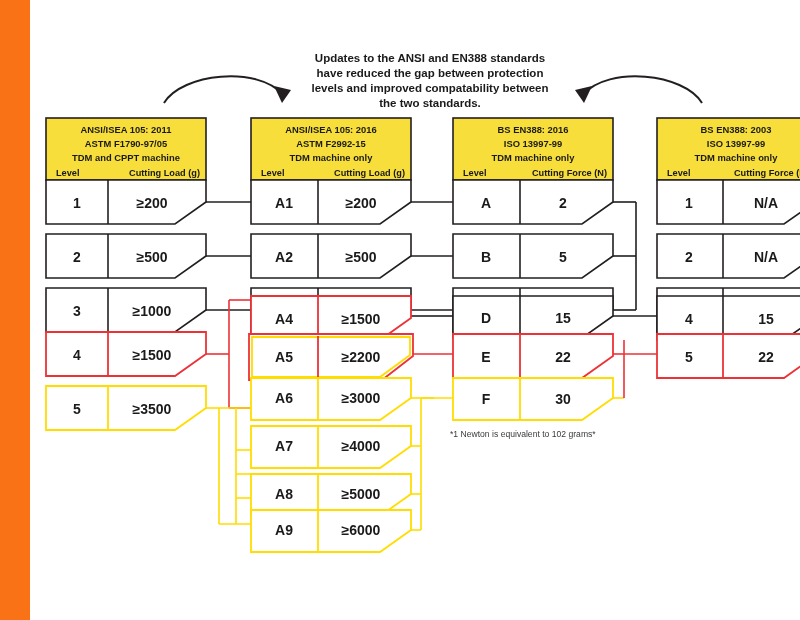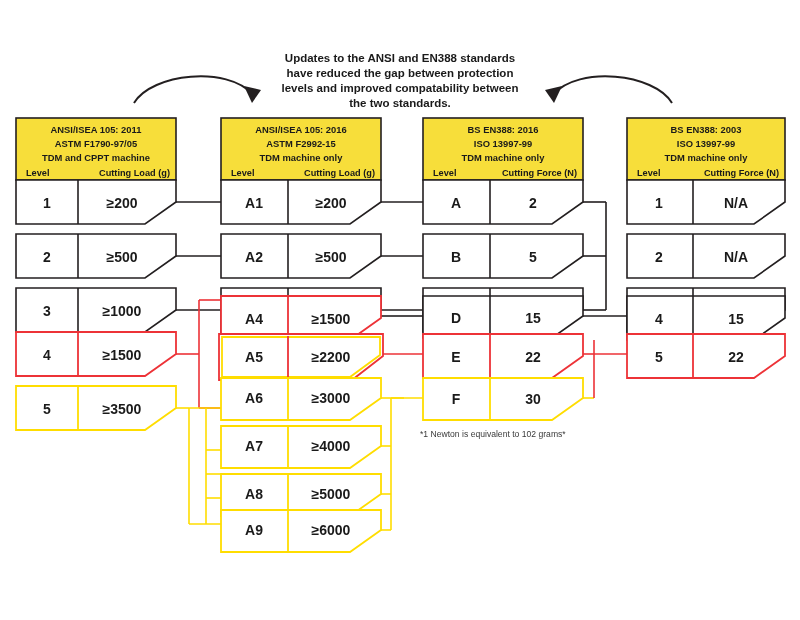--- a/index.html
+++ b/index.html
@@ -1,17 +1,17 @@
 <!DOCTYPE html>
 <html><head>
 <meta charset="utf-8">
 <style>
   html,body{margin:0;padding:0;background:#ffffff;}
   body{width:800px;height:620px;font-family:"Liberation Sans",sans-serif;overflow:hidden;}
-  #stage{position:relative;width:660px;height:620px;background:#0369a1;}
+  #stage{position:relative;width:660px;height:620px;background:#f97316;padding-left:30px;}
   svg{display:block;}
   text{font-family:"Liberation Sans",sans-serif;}
   .hdr-txt{font-size:9.4px;font-weight:bold;fill:#1a1a1a;}
   .hdr-sub{font-size:9.2px;font-weight:bold;fill:#1a1a1a;}
   .cell-txt{font-size:14px;font-weight:bold;fill:#1a1a1a;}
   .title-txt{font-size:11.5px;font-weight:bold;fill:#1a1a1a;}
   .note-txt{font-size:8.6px;fill:#3a3a3a;}
 </style>
 </head>
 <body>

